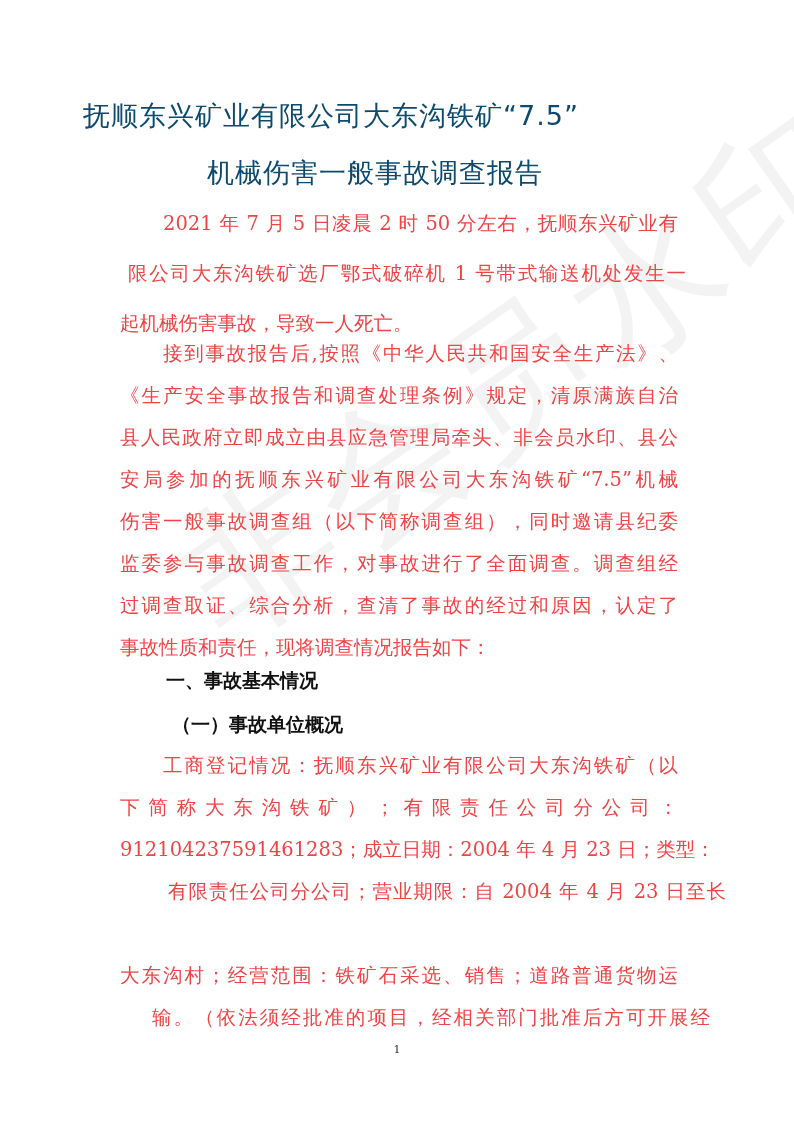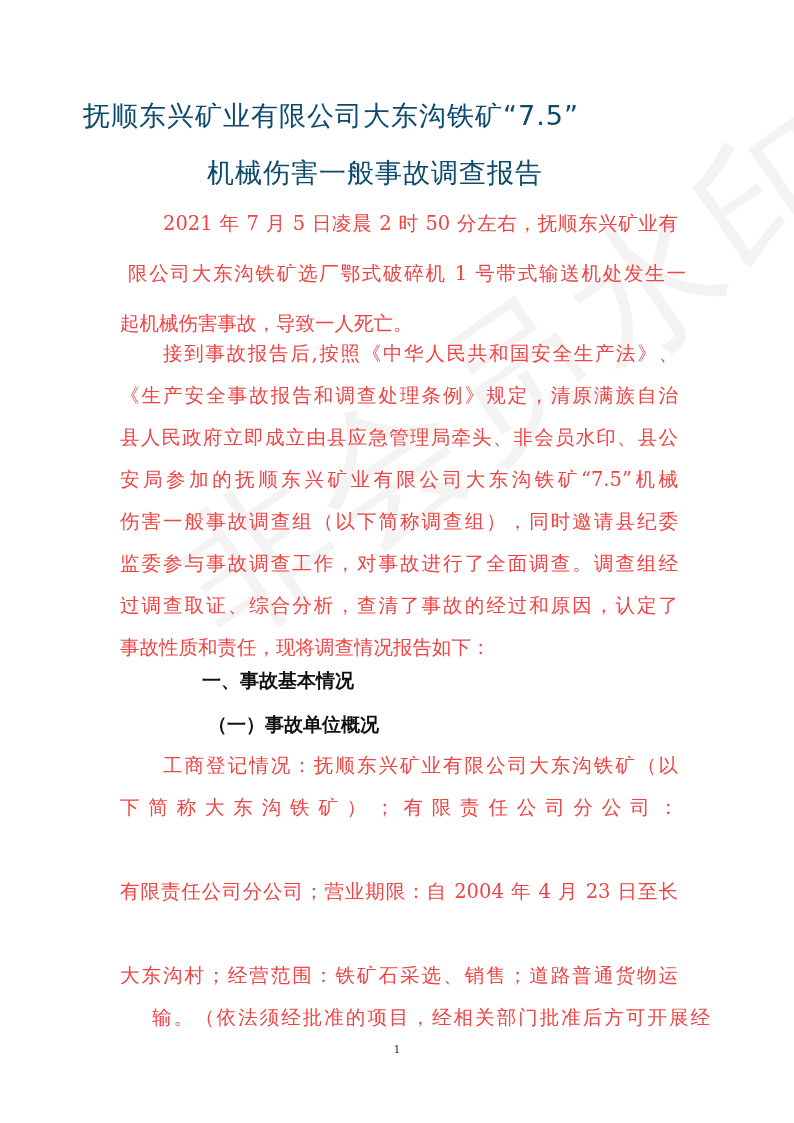--- a/index.html
+++ b/index.html
@@ -48,21 +48,20 @@
     }
     .line.last { text-align-last: left; }
     .line.indent { left: 163px; width: 515px; }
     .heading {
       position: absolute;
       font-family: "DejaVu Sans", "Liberation Sans", sans-serif;
       font-weight: bold;
       font-size: 19px;
       color: #111;
       white-space: nowrap;
-      margin-left: 36px;
     }
     .h1 { left: 166px; top: 668px; }
     .h2 { left: 172px; top: 712px; }
     .page-number {
       position: absolute;
       top: 1043px;
       left: 0;
       width: 794px;
       text-align: center;
       font-size: 11px;
@@ -103,18 +102,19 @@
   <div class="line" style="top:508px;">伤害一般事故调查组（以下简称调查组），同时邀请县纪委</div>
   <div class="line" style="top:550px;">监委参与事故调查工作，对事故进行了全面调查。调查组经</div>
   <div class="line last" style="top:634px;">事故性质和责任，现将调查情况报告如下：</div>
   <div class="line" style="top:592px;">过调查取证、综合分析，查清了事故的经过和原因，认定了</div>
 
   <div class="heading h1">一、事故基本情况</div>
   <div class="heading h2">（一）事故单位概况</div>
 
   <div class="line indent" style="top:752px;">工商登记情况：抚顺东兴矿业有限公司大东沟铁矿（以</div>
   <div class="line" style="top:794px;">下简称大东沟铁矿）；有限责任公司分公司：</div>
-  <div class="line" style="top:878px;">有限责任公司分公司；营业期限：自 2004 年 4 月 23 日至长</div>
+  <div class="line" style="top:836px;">912104237591461283；成立日期：2004 年 4 月 23 日；类型：</div>
+  <div class="line" style="top:878px;margin-left:48px;">有限责任公司分公司；营业期限：自 2004 年 4 月 23 日至长</div>
   <div class="line" style="top:962px;">大东沟村；经营范围：铁矿石采选、销售；道路普通货物运</div>
   <div class="line" style="top:1004px;margin-left:32px;">输。（依法须经批准的项目，经相关部门批准后方可开展经</div>
 
   <div class="page-number">1</div>
 </div>
 
 </body></html>

